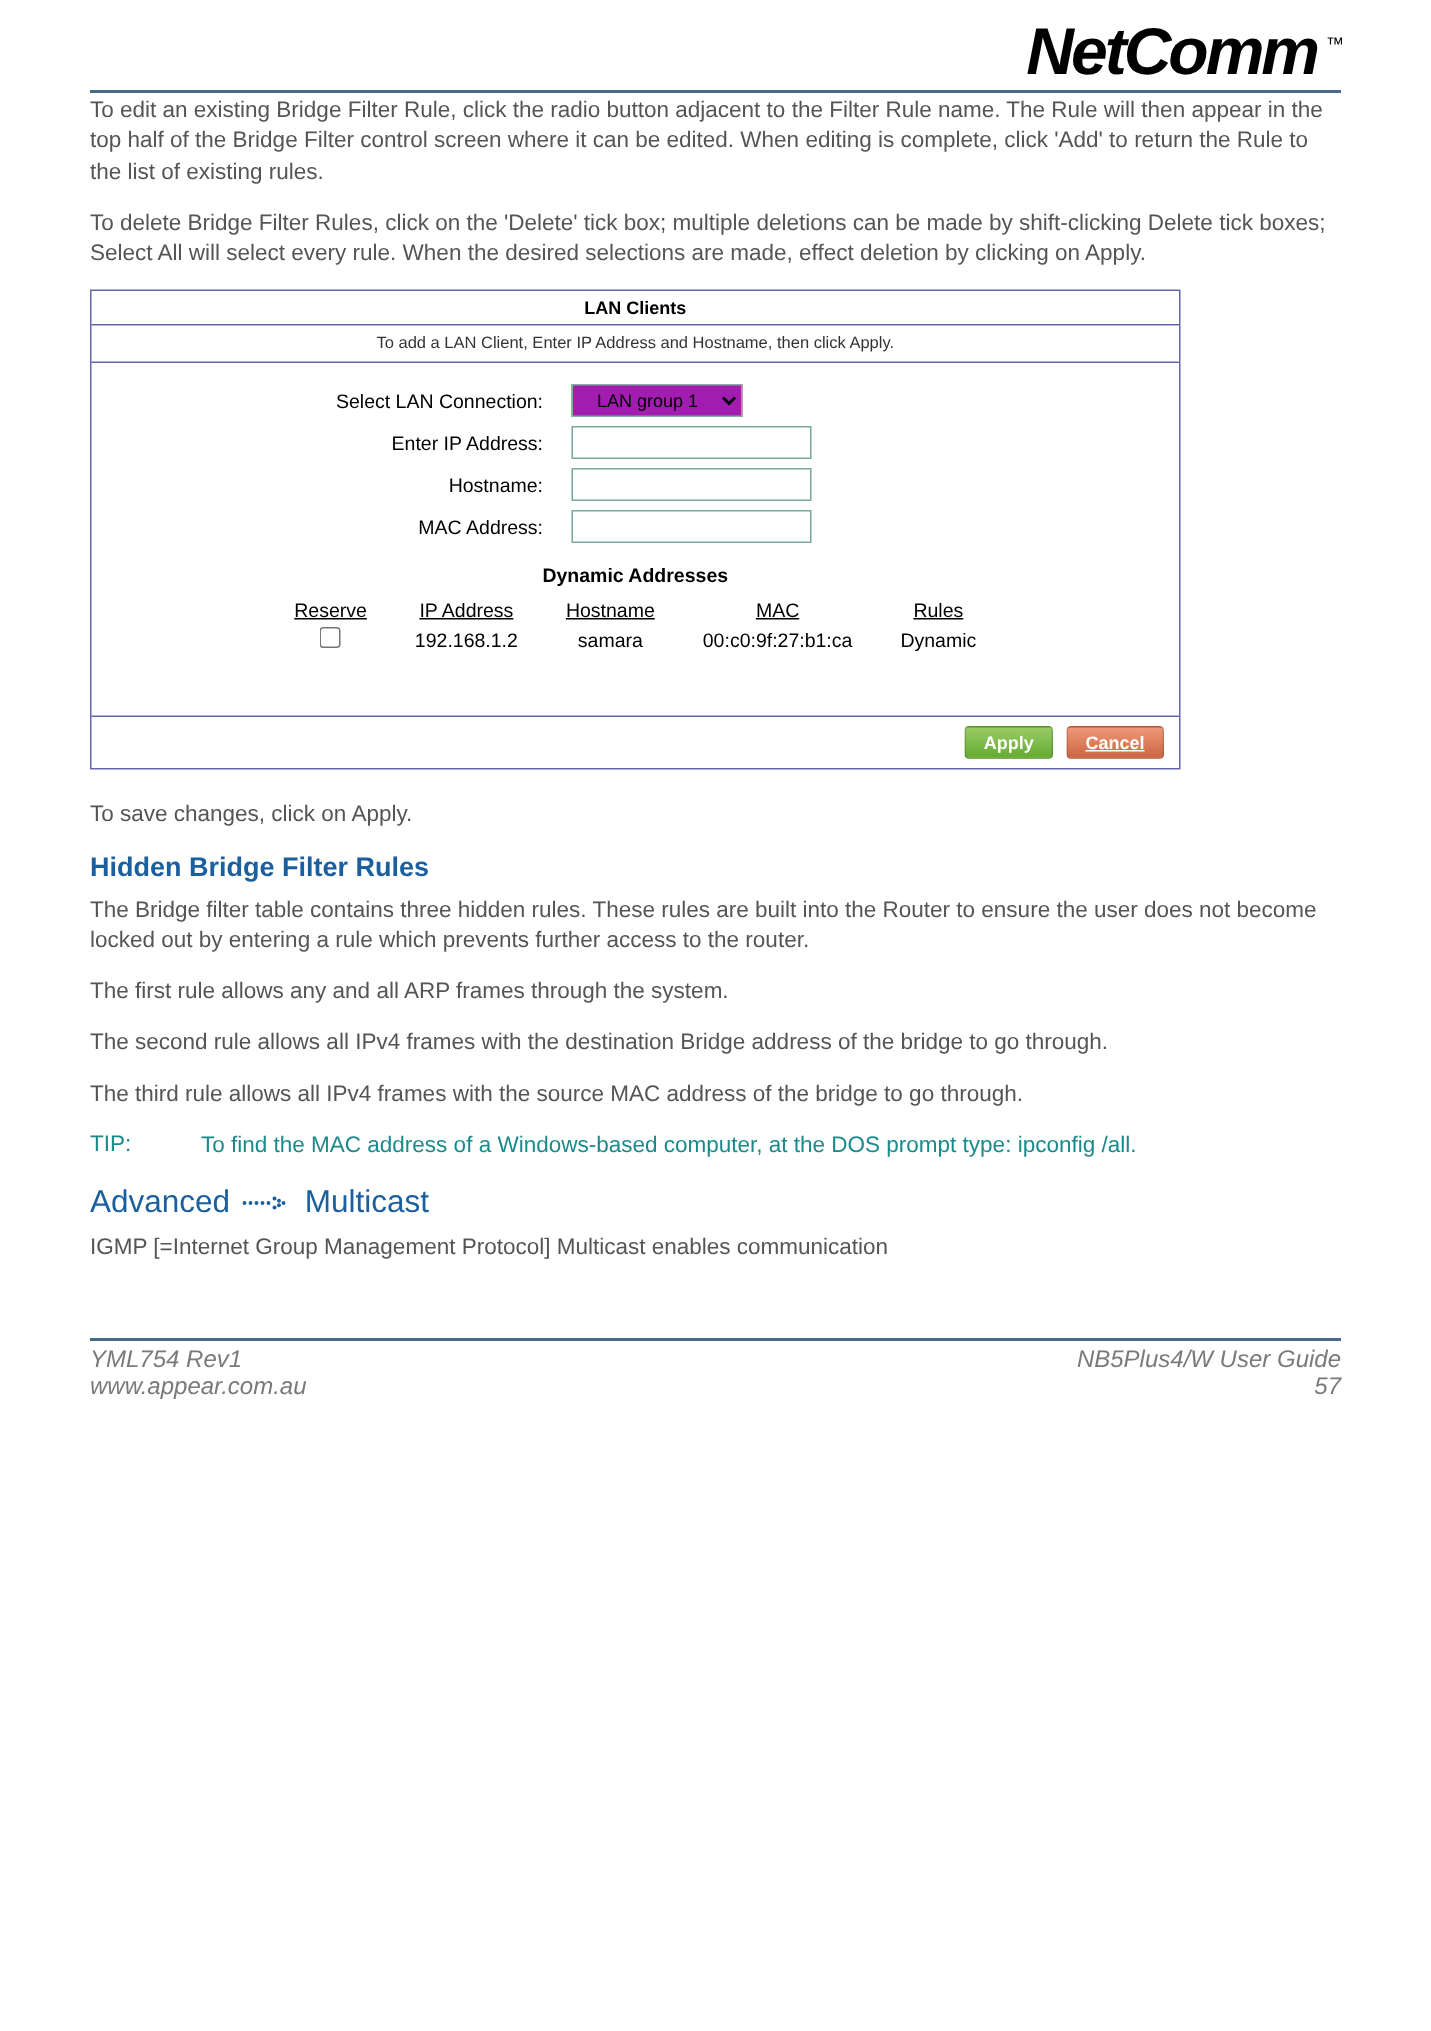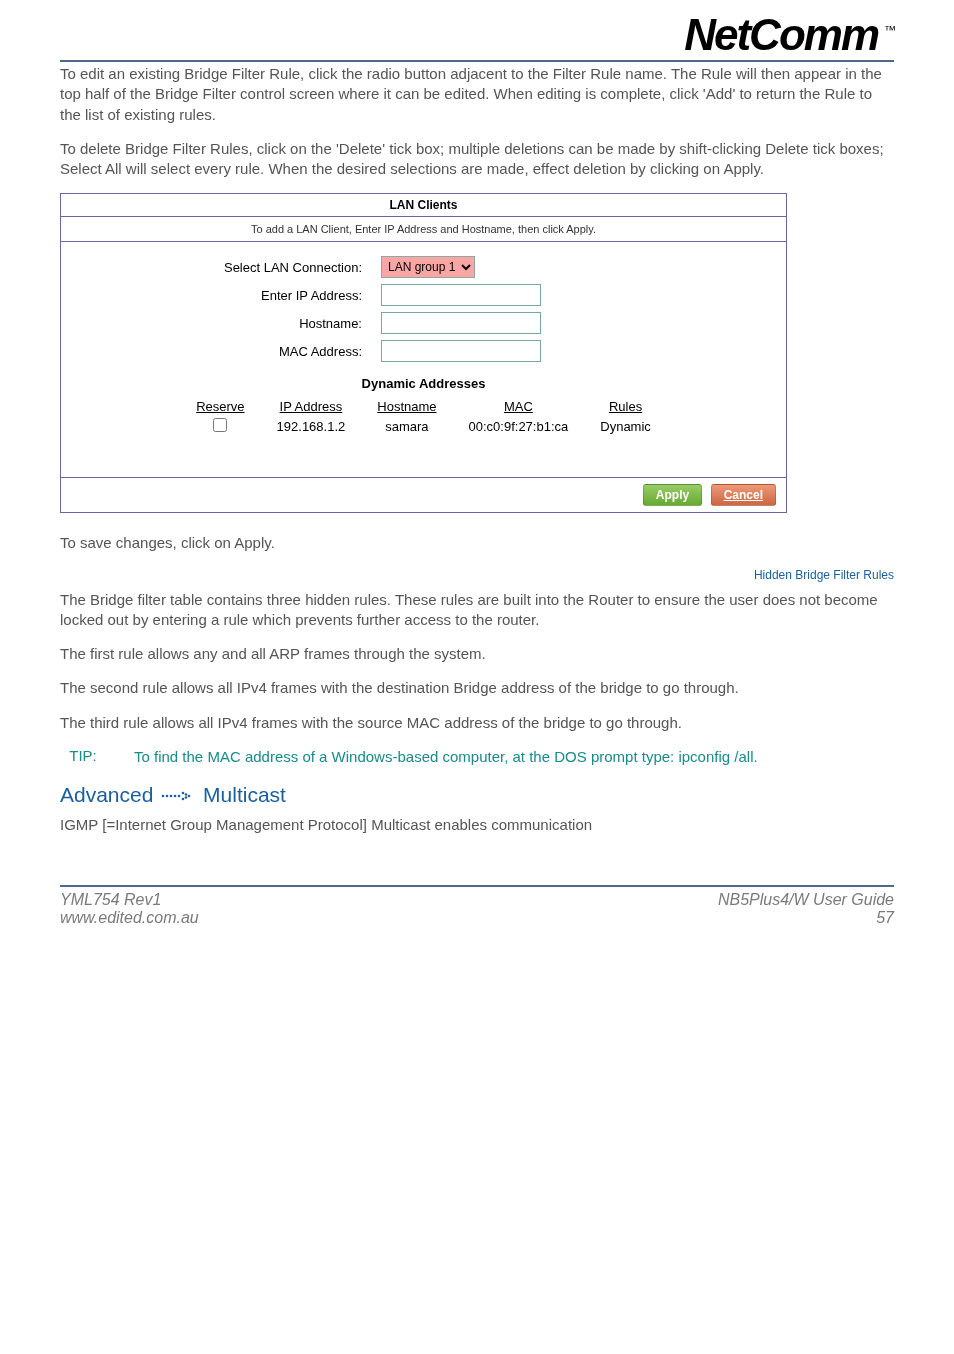--- a/index.html
+++ b/index.html
@@ -24,37 +24,36 @@
   .logo .tm { font-size: 12px; font-style: normal; font-weight: normal; vertical-align: super; margin-left: 6px; }
   .hr-top { border: none; border-top: 2px solid #4a6a8a; margin: 0 0 2px 0; }
   .body-text {
     font-size: 15px;
     color: #555;
     line-height: 1.35;
     margin: 0 0 14px 0;
   }
   .section-title {
     color: #1a5f9e;
-    font-size: 12px;
+    font-size: 18px;
     margin: 14px 0 8px 0;
-    font-weight: normal;
-    text-align: right;
+    font-weight: bold;
   }
   .advanced-title {
     color: #1a5f9e;
     font-size: 21px;
     margin: 16px 0 8px 0;
     font-weight: normal;
   }
   .arrow-dots {
     display: inline-block;
     vertical-align: middle;
     margin: 0 2px;
   }
-  .tip-row { display: flex; gap: 28px; margin-bottom: 14px; text-align: center; }
+  .tip-row { display: flex; gap: 28px; margin-bottom: 14px; }
   .tip-label { color: #1a8a8a; font-size: 15px; min-width: 46px; }
   .tip-text { color: #1a8a8a; font-size: 15px; line-height: 1.35; }
 
   
   .panel {
     border: 1px solid #66a; 
     background: #fff;
     margin: 4px 0 20px 0;
     width: 727px;
   }
@@ -81,22 +80,22 @@
     border: 1px solid #7a9; 
     width: 160px;
     font-size: 12px;
     padding: 1px 4px;
     background: #fff;
   }
   .form-select {
     height: 22px;
     border: 1px solid #8aa;
     font-size: 12px;
-    background: #fca5a5;
-    padding: 1px 2px;
+    background: #a21caf;
+    padding: 1px 12px;
   }
   .dyn-title {
     text-align: center;
     font-weight: bold;
     font-size: 13px;
     margin: 14px 0 6px 0;
   }
   .dyn-table { margin: 0 auto; font-size: 13px; border-collapse: collapse; }
   .dyn-table th {
     font-weight: normal;
@@ -230,20 +229,20 @@
       </g>
     </svg>
     <span>Multicast</span>
   </h2>
 
   <p class="body-text">IGMP [=Internet Group Management Protocol] Multicast enables communication</p>
 
   <div class="page-footer">
     <div class="left">
       <span>YML754 Rev1</span><br>
-      <span>www.edited.com.au</span>
+      <span>www.appear.com.au</span>
     </div>
     <div class="right">
       <span>NB5Plus4/W User Guide</span>
       <span class="page-num">57</span>
     </div>
   </div>
 </div>
 
 </body></html>

